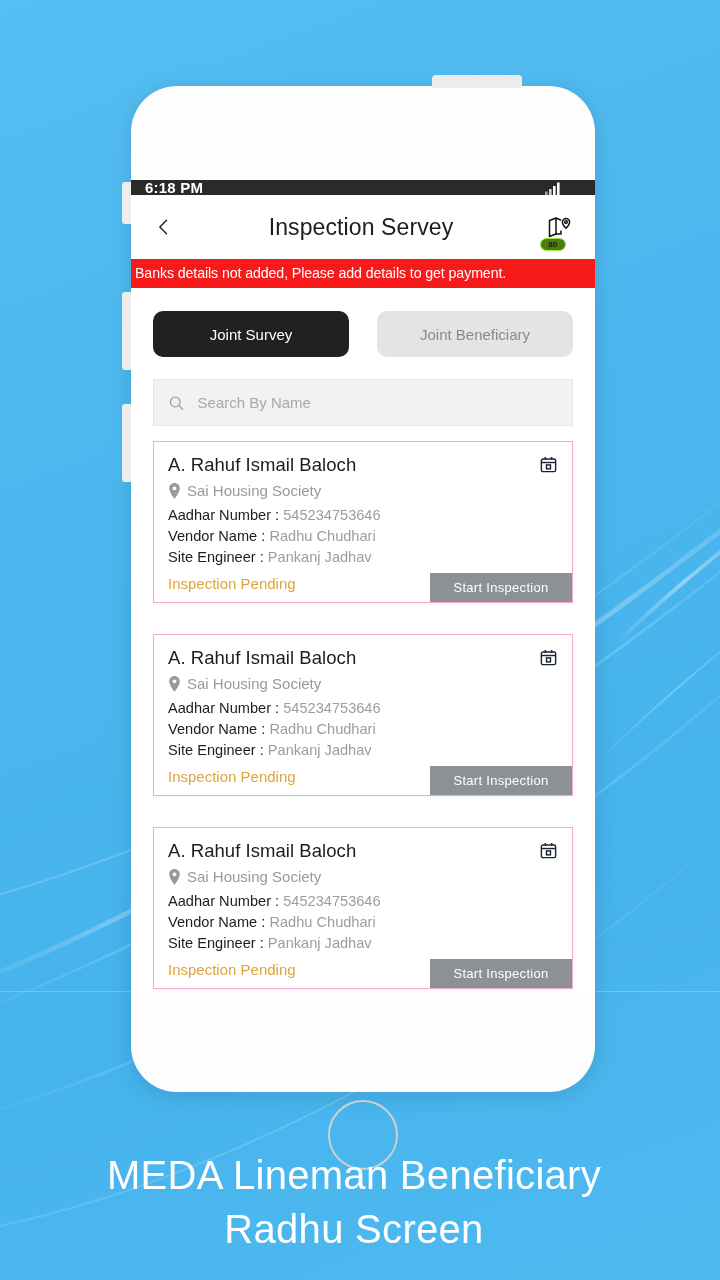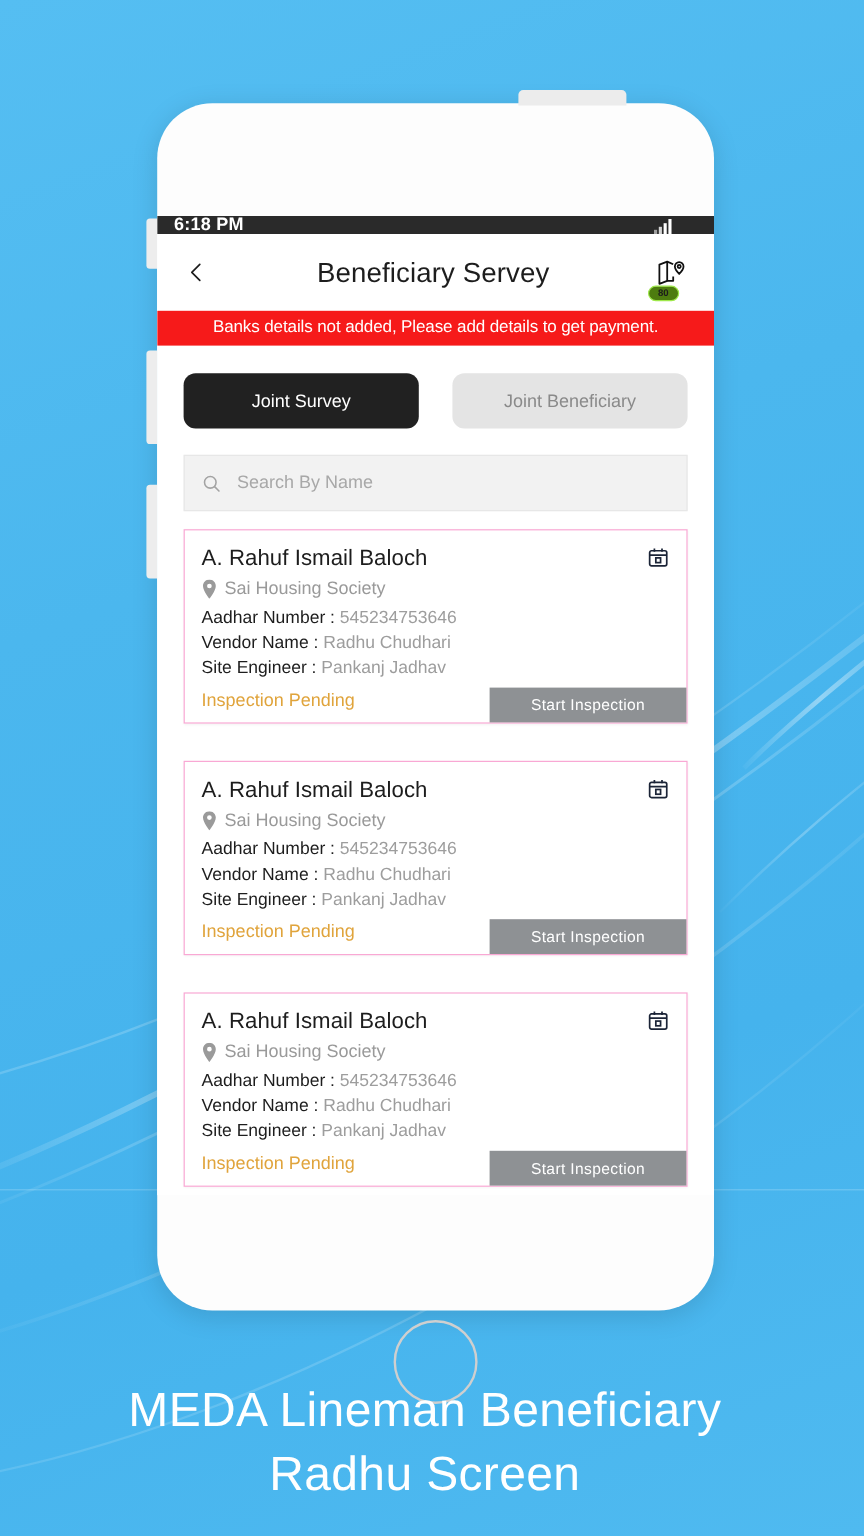--- a/index.html
+++ b/index.html
@@ -188,21 +188,20 @@
     align-items: center;
     justify-content: center;
     cursor: pointer;
   }
 
   
   .alert-banner {
     background: #f61a1a;
     color: #ffffff;
     font-size: 14.2px;
-    text-align: center;
     padding: 6px 4px 7px;
     letter-spacing: -0.1px;
   }
 
   
   .tabs {
     display: flex;
     gap: 28px;
     padding: 23px 22px 0;
     box-sizing: border-box;
@@ -307,21 +306,21 @@
     color: #e0a43c;
     font-size: 15px;
     padding-bottom: 9px;
   }
   .start-btn {
     background: #8e9194;
     color: #ffffff;
     font-size: 13px;
     letter-spacing: 0.3px;
     padding: 7px 0;
-    width: 164px;
+    width: 142px;
     text-align: center;
     border: none;
     font-family: "Liberation Sans", sans-serif;
     cursor: pointer;
   }
 
   
   #caption {
     position: absolute;
     left: 0;
@@ -407,21 +406,21 @@
           <div class="sb-batt">80</div>
         </div>
       </div>
 
       <div class="appbar">
         <div class="back-chevron">
           <svg width="20" height="20" viewBox="0 0 24 24" fill="none" stroke="#1d1d1d" stroke-width="1.7" stroke-linecap="round" stroke-linejoin="round">
             <polyline points="15 4 7 12 15 20"></polyline>
           </svg>
         </div>
-        <div class="appbar-title">Beneficiary Servey</div>
+        <div class="appbar-title">Inspection Servey</div>
         <div class="map-icon-wrap">
           <svg width="26" height="26" viewBox="0 0 26 26" fill="none" stroke="#111111" stroke-width="1.5" stroke-linejoin="round">
             <path d="M2.5 6.5 L9 4 L9 20 L2.5 22.5 Z"></path>
             <path d="M9 4 L14 6.2"></path>
             <path d="M14 16.5 L14 20 L9 20"></path>
             <path d="M19 4.5 a3.6 3.6 0 0 1 3.6 3.6 c0 2.6 -3.6 6.2 -3.6 6.2 s-3.6 -3.6 -3.6 -6.2 A3.6 3.6 0 0 1 19 4.5 Z"></path>
             <circle cx="19" cy="8.1" r="1.3"></circle>
           </svg>
         </div>
       </div>

